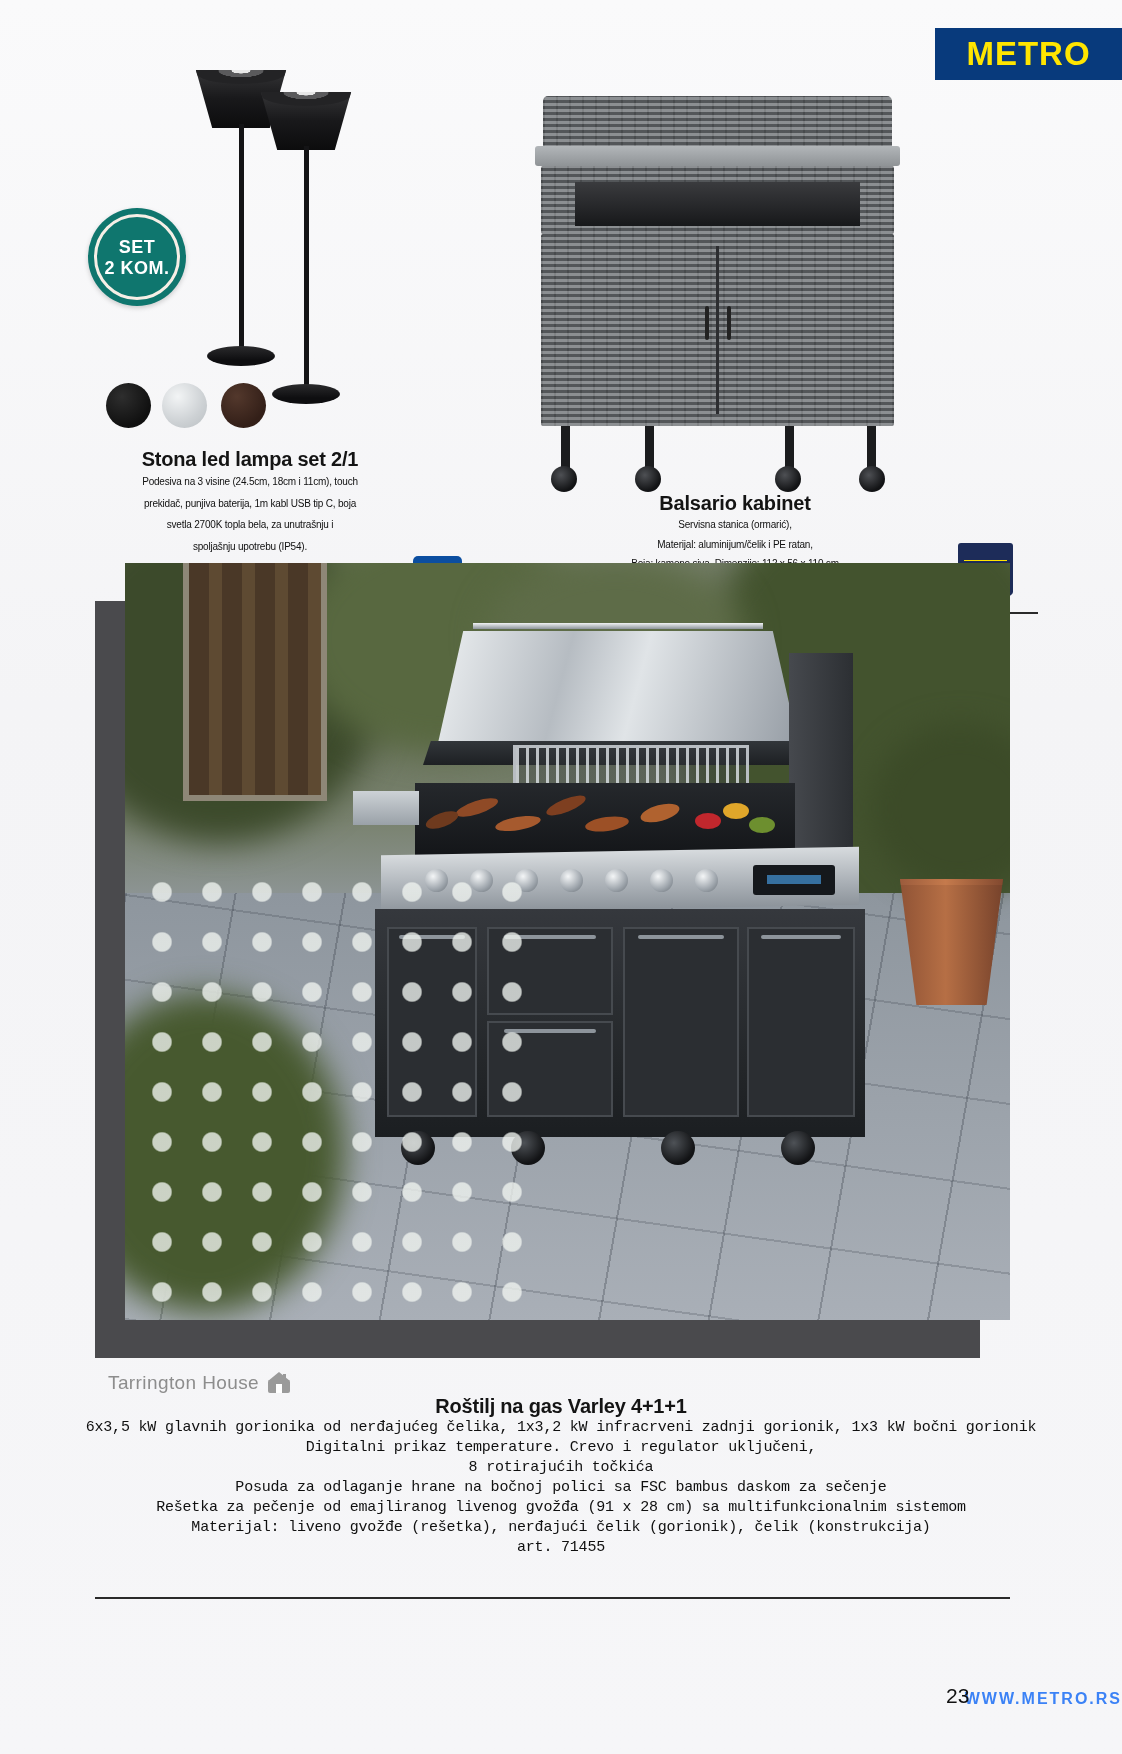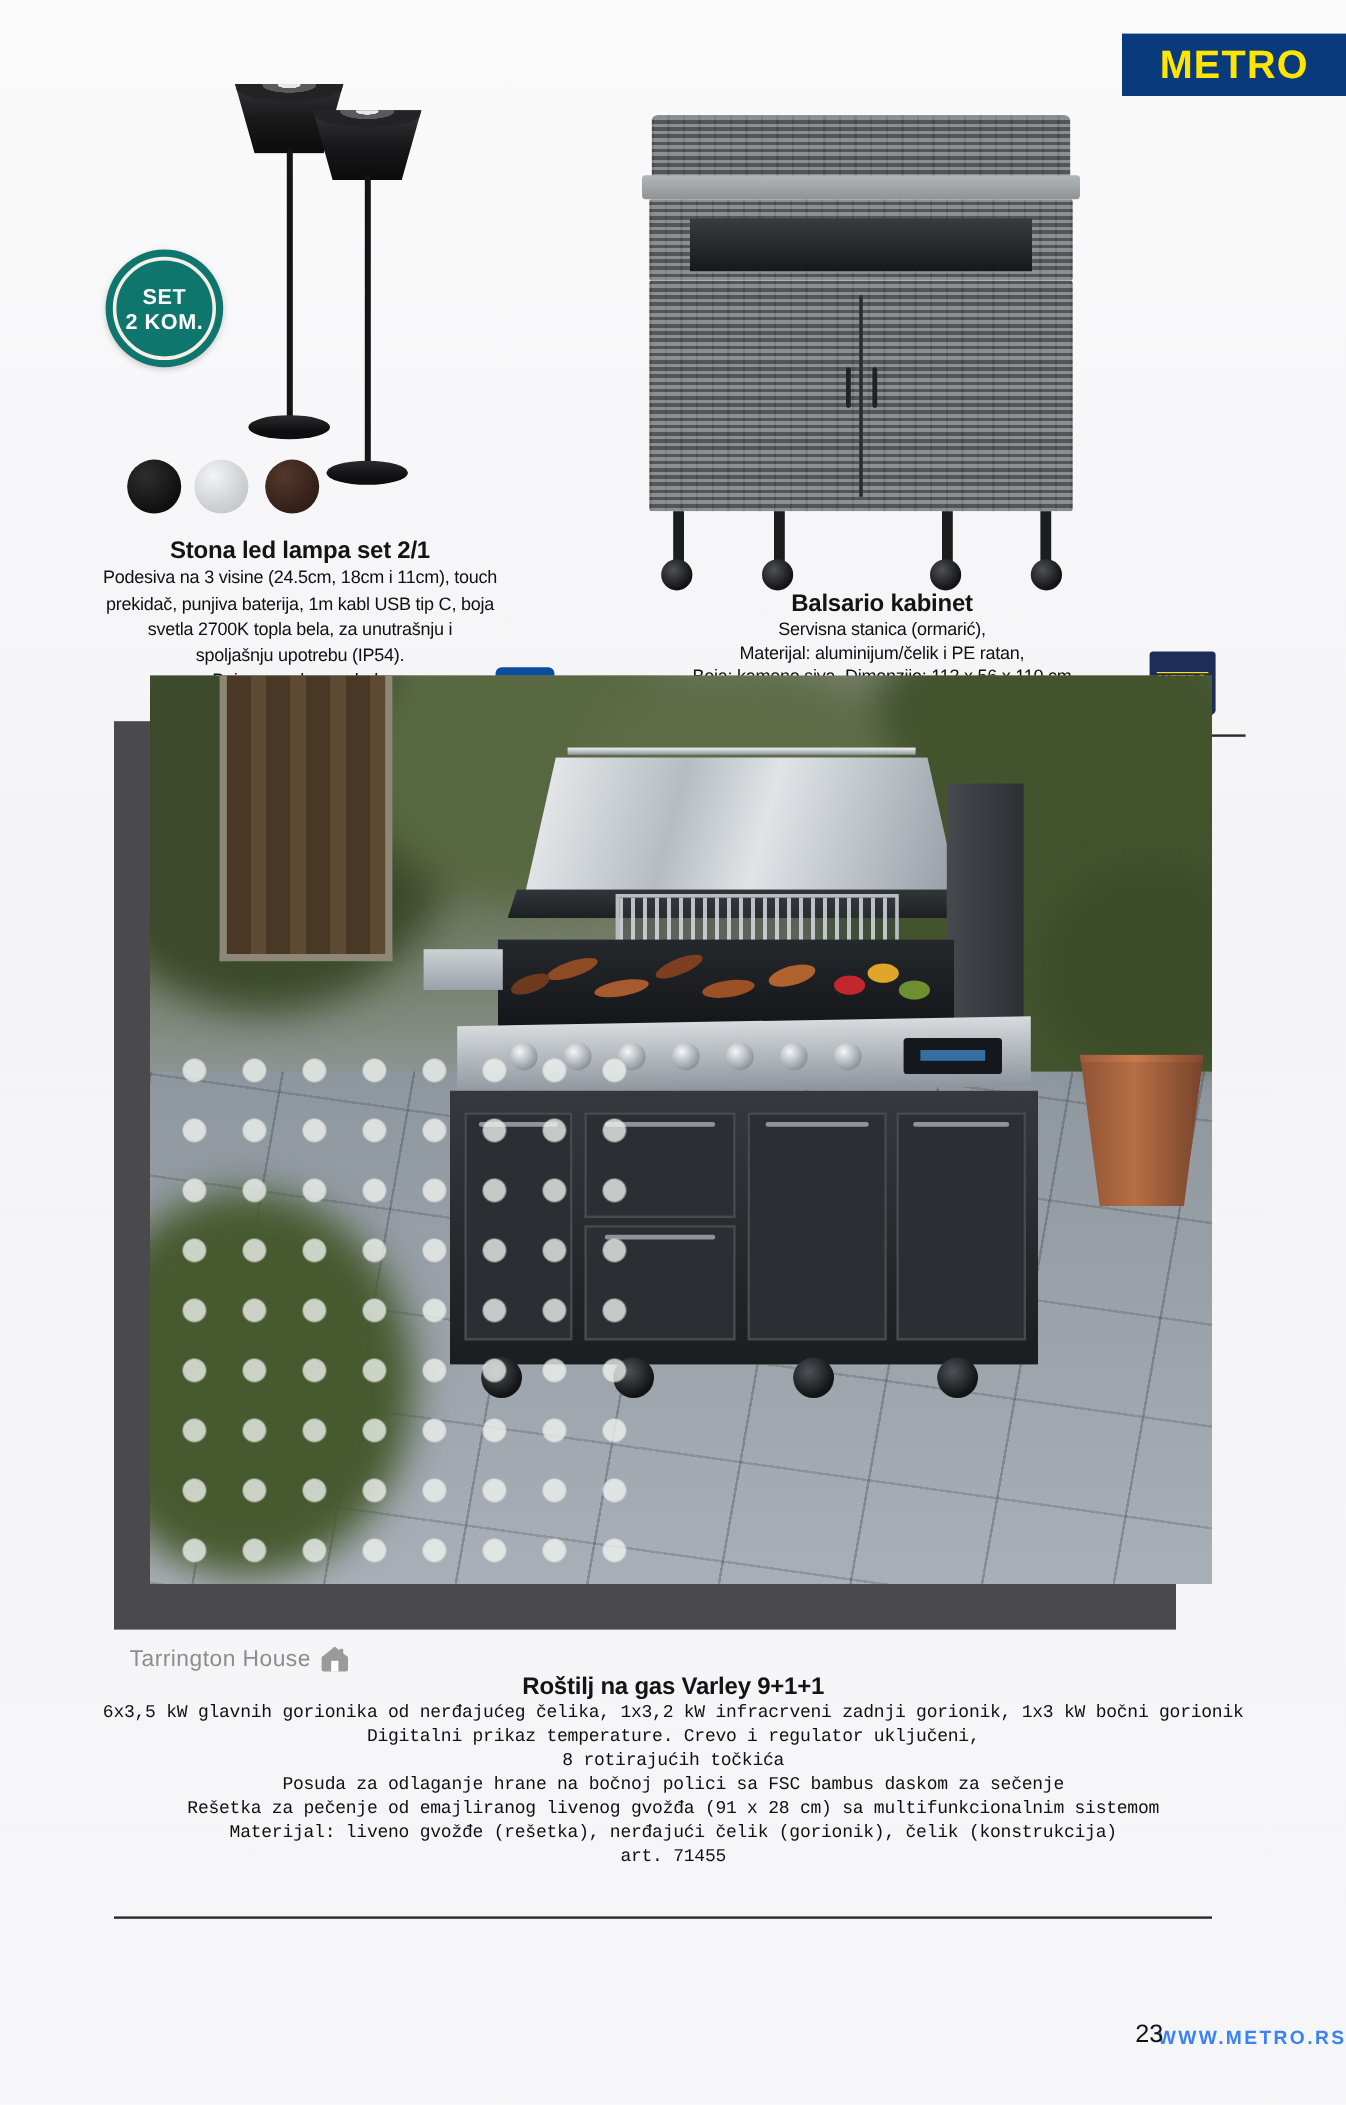--- a/index.html
+++ b/index.html
@@ -33,21 +33,21 @@
     display:flex;flex-direction:column;align-items:center;justify-content:center;gap:1px;
     box-shadow:0 2px 5px rgba(0,0,0,.18);}
   .set-badge::before{content:"";position:absolute;inset:6px;border:3px solid #f6efe6;border-radius:50%;}
   .set-badge span{color:#fff;font-weight:700;font-size:18px;line-height:20px;letter-spacing:.5px;}
   .swatch{top:383px;width:45px;height:45px;border-radius:50%;}
   .sw1{left:106px;background:radial-gradient(circle at 35% 30%,#2e2e2e,#101010 70%);}
   .sw2{left:162px;background:radial-gradient(circle at 35% 30%,#f2f4f5,#cdd1d4 60%,#b9bec2);}
   .sw3{left:221px;background:radial-gradient(circle at 35% 30%,#53382c,#331f18 70%);}
   .prod-text{text-align:center;}
   .prod-title{font-size:20px;font-weight:700;line-height:24px;letter-spacing:-.2px;}
-  .prod-line{font-size:15px;line-height:21.5px;letter-spacing:-.2px;color:#101010;}
+  .prod-line{font-size:10px;line-height:21.5px;letter-spacing:-.2px;color:#101010;}
   .lamp-text{left:55px;top:447px;width:390px;}
   .aro-logo{left:413px;top:556px;width:49px;height:38px;}
   .aro-logo .box{width:49px;height:27px;background:#0b4ea0;border-radius:5px;
     display:flex;align-items:center;justify-content:center;}
   .aro-logo .box span{color:#ffe500;font-weight:700;font-style:italic;font-size:17px;letter-spacing:.5px;}
   .aro-logo .swoosh{width:49px;height:9px;background:#d0222d;border-radius:0 0 70% 70%/0 0 100% 100%;
     margin-top:-1px;transform:rotate(-2deg);}
   .divider{height:2px;background:#2a2a2a;}
   .d1{left:95px;top:612px;width:325px;}
   .d2{left:575px;top:612px;width:463px;}
@@ -293,21 +293,21 @@
 <div class="abs th-brand">
   <span>Tarrington House</span>
   <svg width="24" height="22" viewBox="0 0 24 22">
     <rect x="1" y="8" width="22" height="13" rx="2" fill="#9a9a9a"></rect>
     <polygon points="12,0 23,9 1,9" fill="#9a9a9a"></polygon>
     <rect x="9" y="12" width="6" height="9" fill="#ffffff"></rect>
     <rect x="16" y="2" width="3" height="6" fill="#9a9a9a"></rect>
   </svg>
 </div>
 <div class="abs prod-text grill-text">
-  <div class="prod-title">Roštilj na gas Varley 9+1+1</div>
+  <div class="prod-title">Roštilj na gas Varley 4+1+1</div>
   <div class="prod-line">6x3,5 kW glavnih gorionika od nerđajućeg čelika, 1x3,2 kW infracrveni zadnji gorionik, 1x3 kW bočni gorionik</div>
   <div class="prod-line">Digitalni prikaz temperature. Crevo i regulator uključeni,</div>
   <div class="prod-line">8 rotirajućih točkića</div>
   <div class="prod-line">Posuda za odlaganje hrane na bočnoj polici sa FSC bambus daskom za sečenje</div>
   <div class="prod-line">Rešetka za pečenje od emajliranog livenog gvožđa (91 x 28 cm) sa multifunkcionalnim sistemom</div>
   <div class="prod-line">Materijal: liveno gvožđe (rešetka), nerđajući čelik (gorionik), čelik (konstrukcija)</div>
   <div class="prod-line">art. 71455</div>
 </div>
 <div class="abs divider d3"></div>
 

